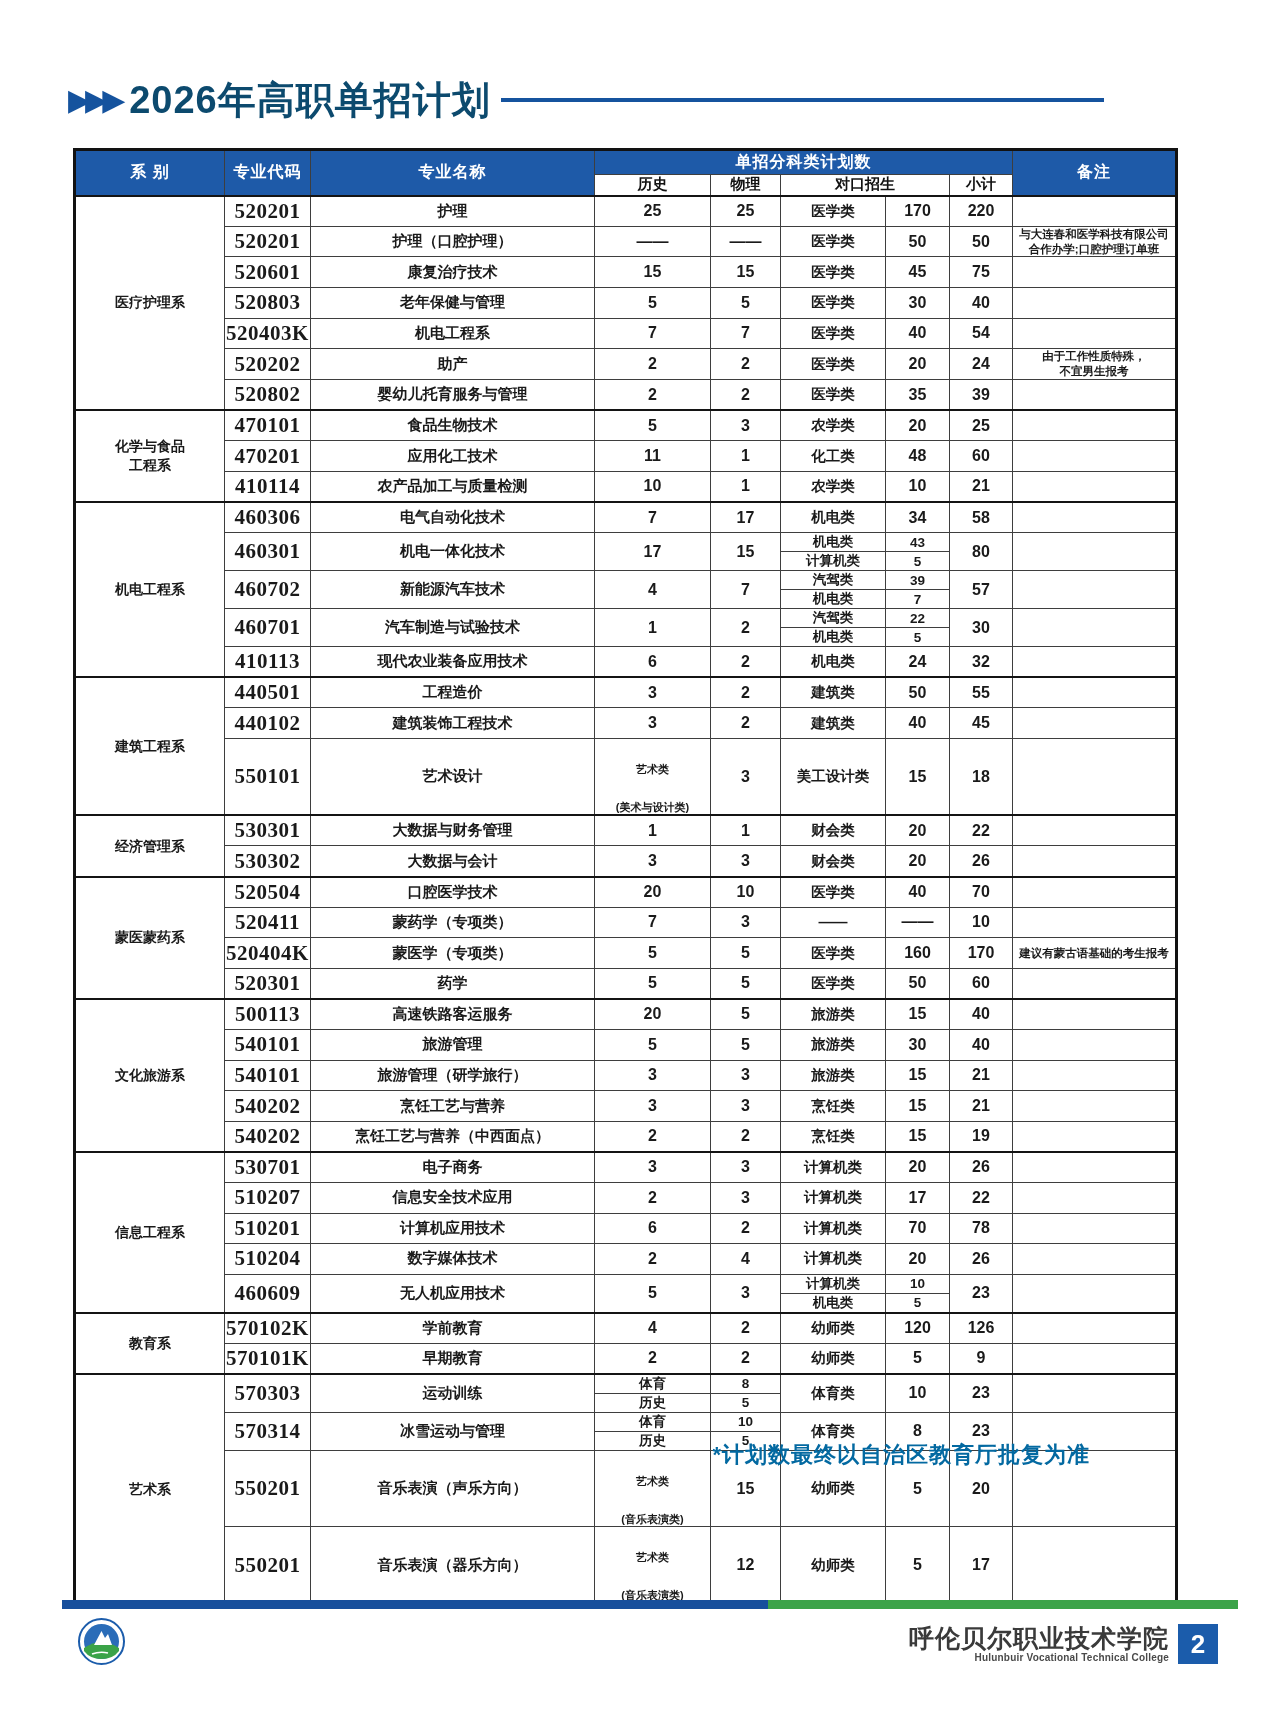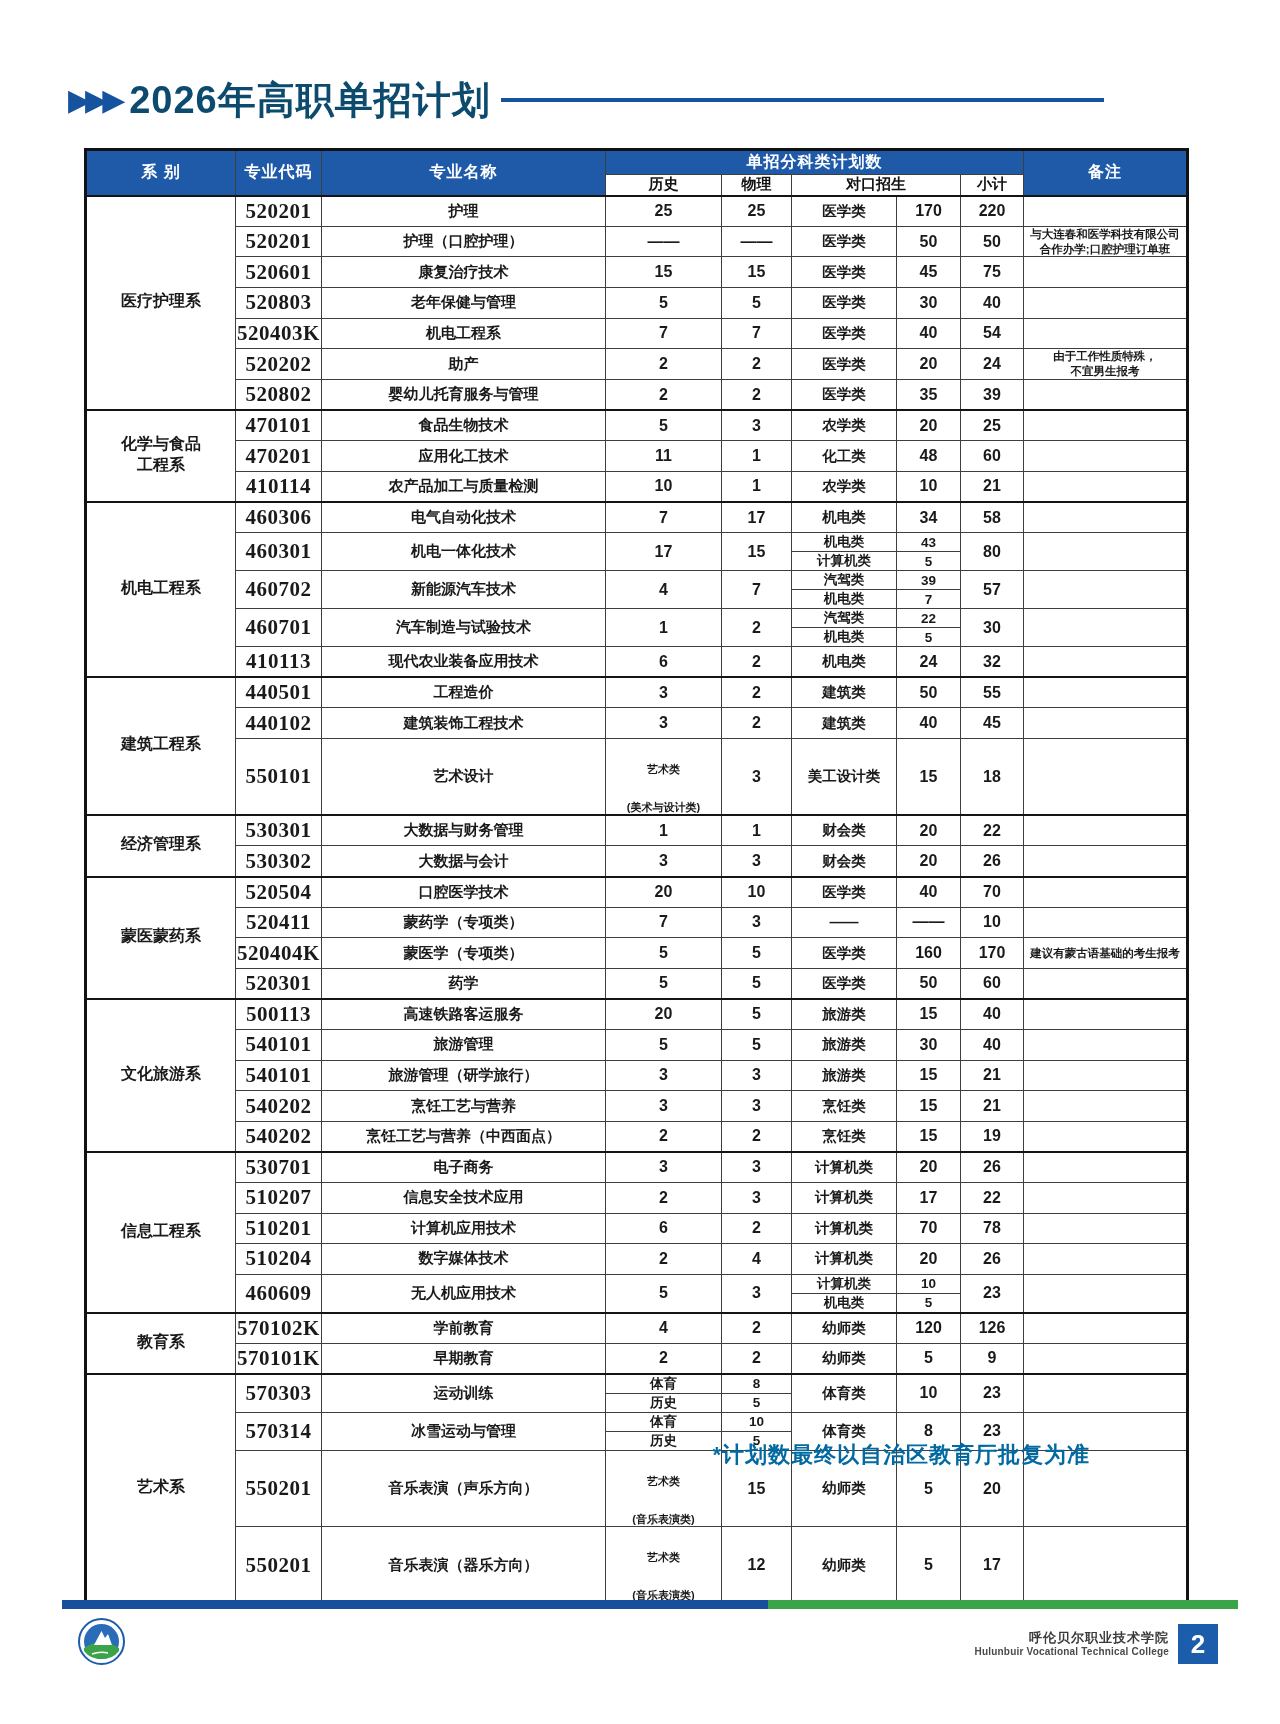--- a/index.html
+++ b/index.html
@@ -11,54 +11,54 @@
   
   .title-row{
     position:absolute;left:68px;top:74px;width:1036px;height:52px;
     display:flex;align-items:center;
   }
   .arrows{font-size:30px;color:#15539e;letter-spacing:-6px;line-height:1;margin-right:10px;}
   .page-title{font-size:38px;font-weight:bold;color:#0c4a6e;letter-spacing:1px;white-space:nowrap;}
   .title-line{flex:1;height:4px;background:#15539e;margin-left:10px;}
   
   table.plan{
-    position:absolute;left:84px;top:148px;
+    position:absolute;left:73px;top:148px;
     border-collapse:collapse;table-layout:fixed;
     border:3px solid #121212;
   }
   table.plan td,table.plan th{
     border:1px solid #3e3e3e;padding:0;text-align:center;vertical-align:middle;
     overflow:hidden;
   }
   tr.sec-top td{border-top:2.4px solid #141414;}
   th.blue{background:#1e5aa8;color:#ffffff;font-size:16px;font-weight:bold;letter-spacing:1px;}
   th.sub{background:#ffffff;color:#111;font-size:15px;font-weight:bold;}
   tr.h1{height:25px;} tr.h2{height:21px;}
   tr.r1{height:30.6px;} tr.rhalf{height:15.3px;}
-  td.dept{font-size:16px;font-weight:bold;white-space:pre-line;line-height:1.35;font-family:Liberation Mono, monospace;}
+  td.dept{font-size:14px;font-weight:bold;white-space:pre-line;line-height:1.35;}
   td.code{font-size:21px;font-weight:600;letter-spacing:0.5px;font-family:Liberation Serif, serif;}
   td.major{font-size:15px;font-weight:bold;}
   td.num{font-size:16px;font-weight:600;}
   td.cat{font-size:14.5px;font-weight:bold;}
   td.smallpair{font-size:13.5px;font-weight:bold;}
   td.remark{font-size:11.5px;font-weight:bold;line-height:1.3;white-space:pre-line;text-align:center;padding:0 2px;}
   .two-line{font-size:11px;font-weight:bold;line-height:1.25;margin-top:24px;}
   
   .footnote{
     position:absolute;top:1440px;right:190px;
     font-size:22px;font-weight:bold;color:#0369a1;letter-spacing:1px;
   }
   
   .footer-bar{position:absolute;left:62px;top:1600px;width:1176px;height:9px;display:flex;}
   .footer-bar .blue{width:60%;height:100%;background:#174f9c;}
   .footer-bar .green{width:40%;height:100%;background:#3ba348;}
   .logo{position:absolute;left:78px;top:1618px;width:47px;height:47px;}
   .footer-right{position:absolute;top:1624px;right:62px;display:flex;align-items:center;}
   .college-names{text-align:right;margin-right:9px;}
-  .college-cn{font-size:13px;font-weight:bold;color:#3a3a3a;letter-spacing:1px;line-height:1.1;}
+  .college-cn{font-size:25px;font-weight:bold;color:#3a3a3a;letter-spacing:1px;line-height:1.1;}
   .college-en{font-size:10px;font-weight:bold;color:#4a4a4a;letter-spacing:0.2px;}
   .page-box{width:40px;height:40px;background:#1b5cab;color:#fff;display:flex;
     align-items:center;justify-content:center;font-size:26px;font-weight:bold;}
 </style>
 </head>
 <body>
 
 <div class="title-row">
   <span class="arrows">▶▶▶</span>
   <span class="page-title">2026年高职单招计划</span>

